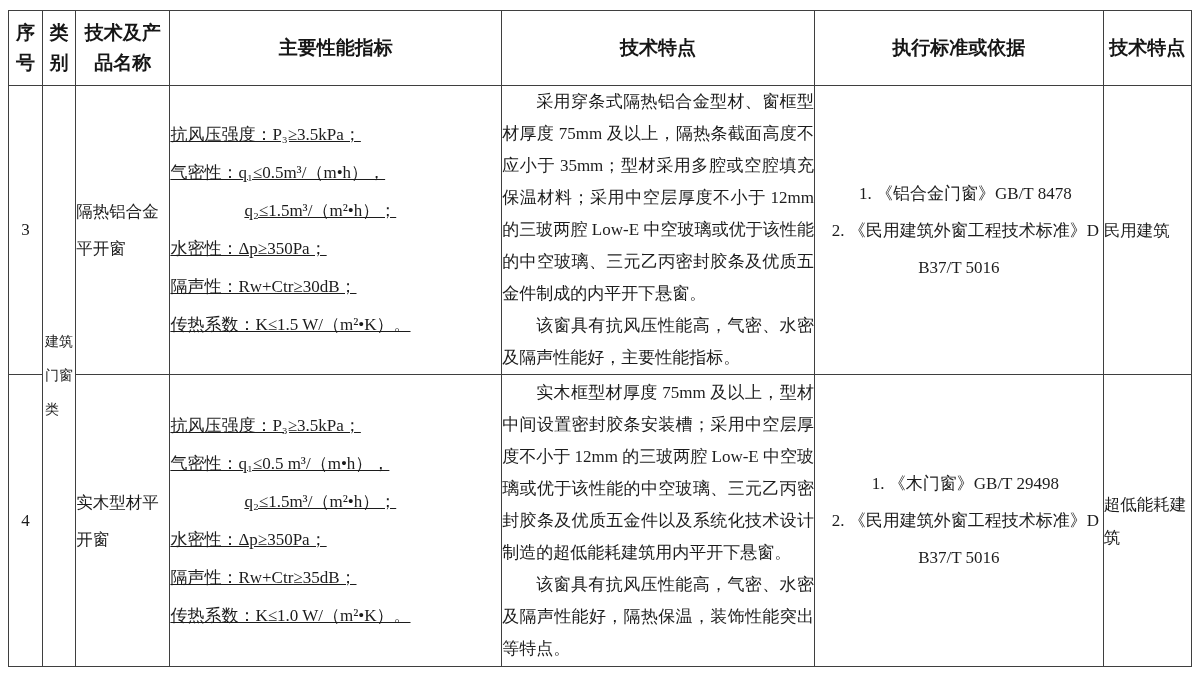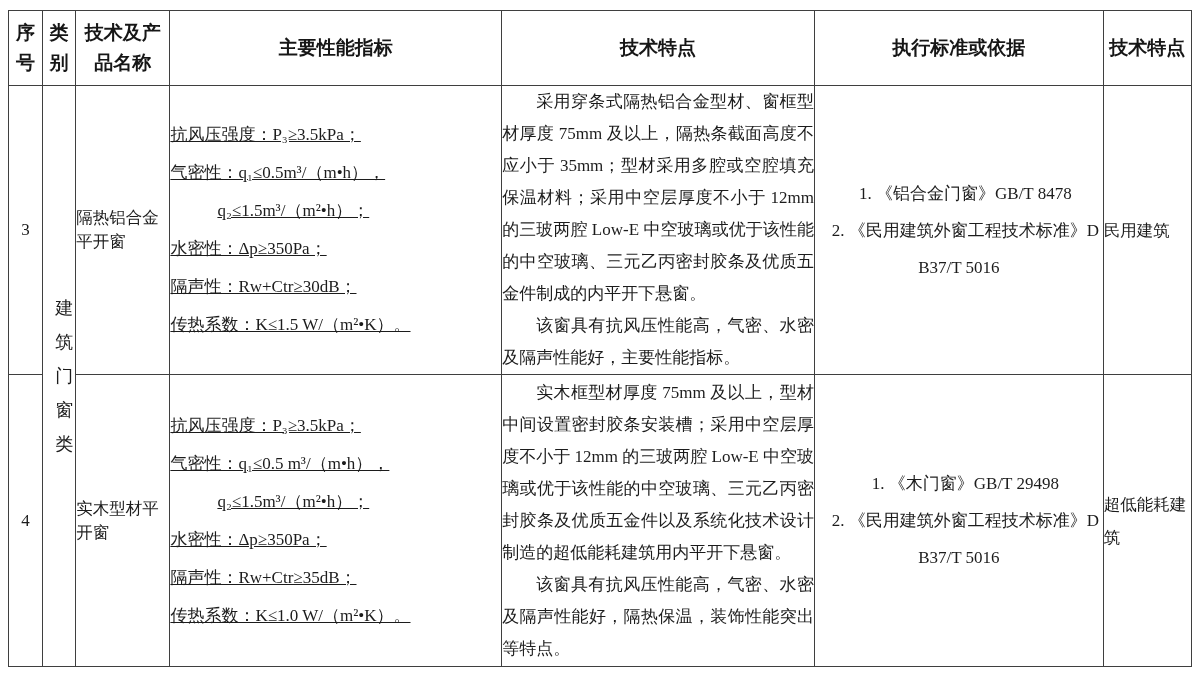--- a/index.html
+++ b/index.html
@@ -45,40 +45,40 @@
     word-break: break-all;
     color: #161616;
   }
 
   td.c-no {
     text-align: center;
     font-size: 17px;
   }
   td.c-cat { text-align: center; }
   .cat-text {
-    font-size: 18px;
+    font-size: 14px;
     line-height: 34px;
     word-break: break-all;
-    text-align: right;
+    text-align: left;
     padding: 0 2px;
   }
   td.c-prod { padding: 0 5px; }
   .prod-text {
     font-size: 16.5px;
-    line-height: 24px;
+    line-height: 37px;
     word-break: break-all;
     text-align: left;
   }
   td.c-perf { padding-left: 13px; padding-right: 2px; text-decoration: underline; }
   .pline {
     font-size: 17px;
     line-height: 38px;
     white-space: nowrap;
   }
-  .pline.indent { margin-left: 47px; }
+  .pline.indent { margin-left: 74px; }
 
   td.c-feat { padding: 0 3px; }
   .fpara {
     margin: 0;
     font-size: 17px;
     line-height: 32px;
     text-align: justify;
     text-indent: 2em;
     word-break: break-all;
   }

